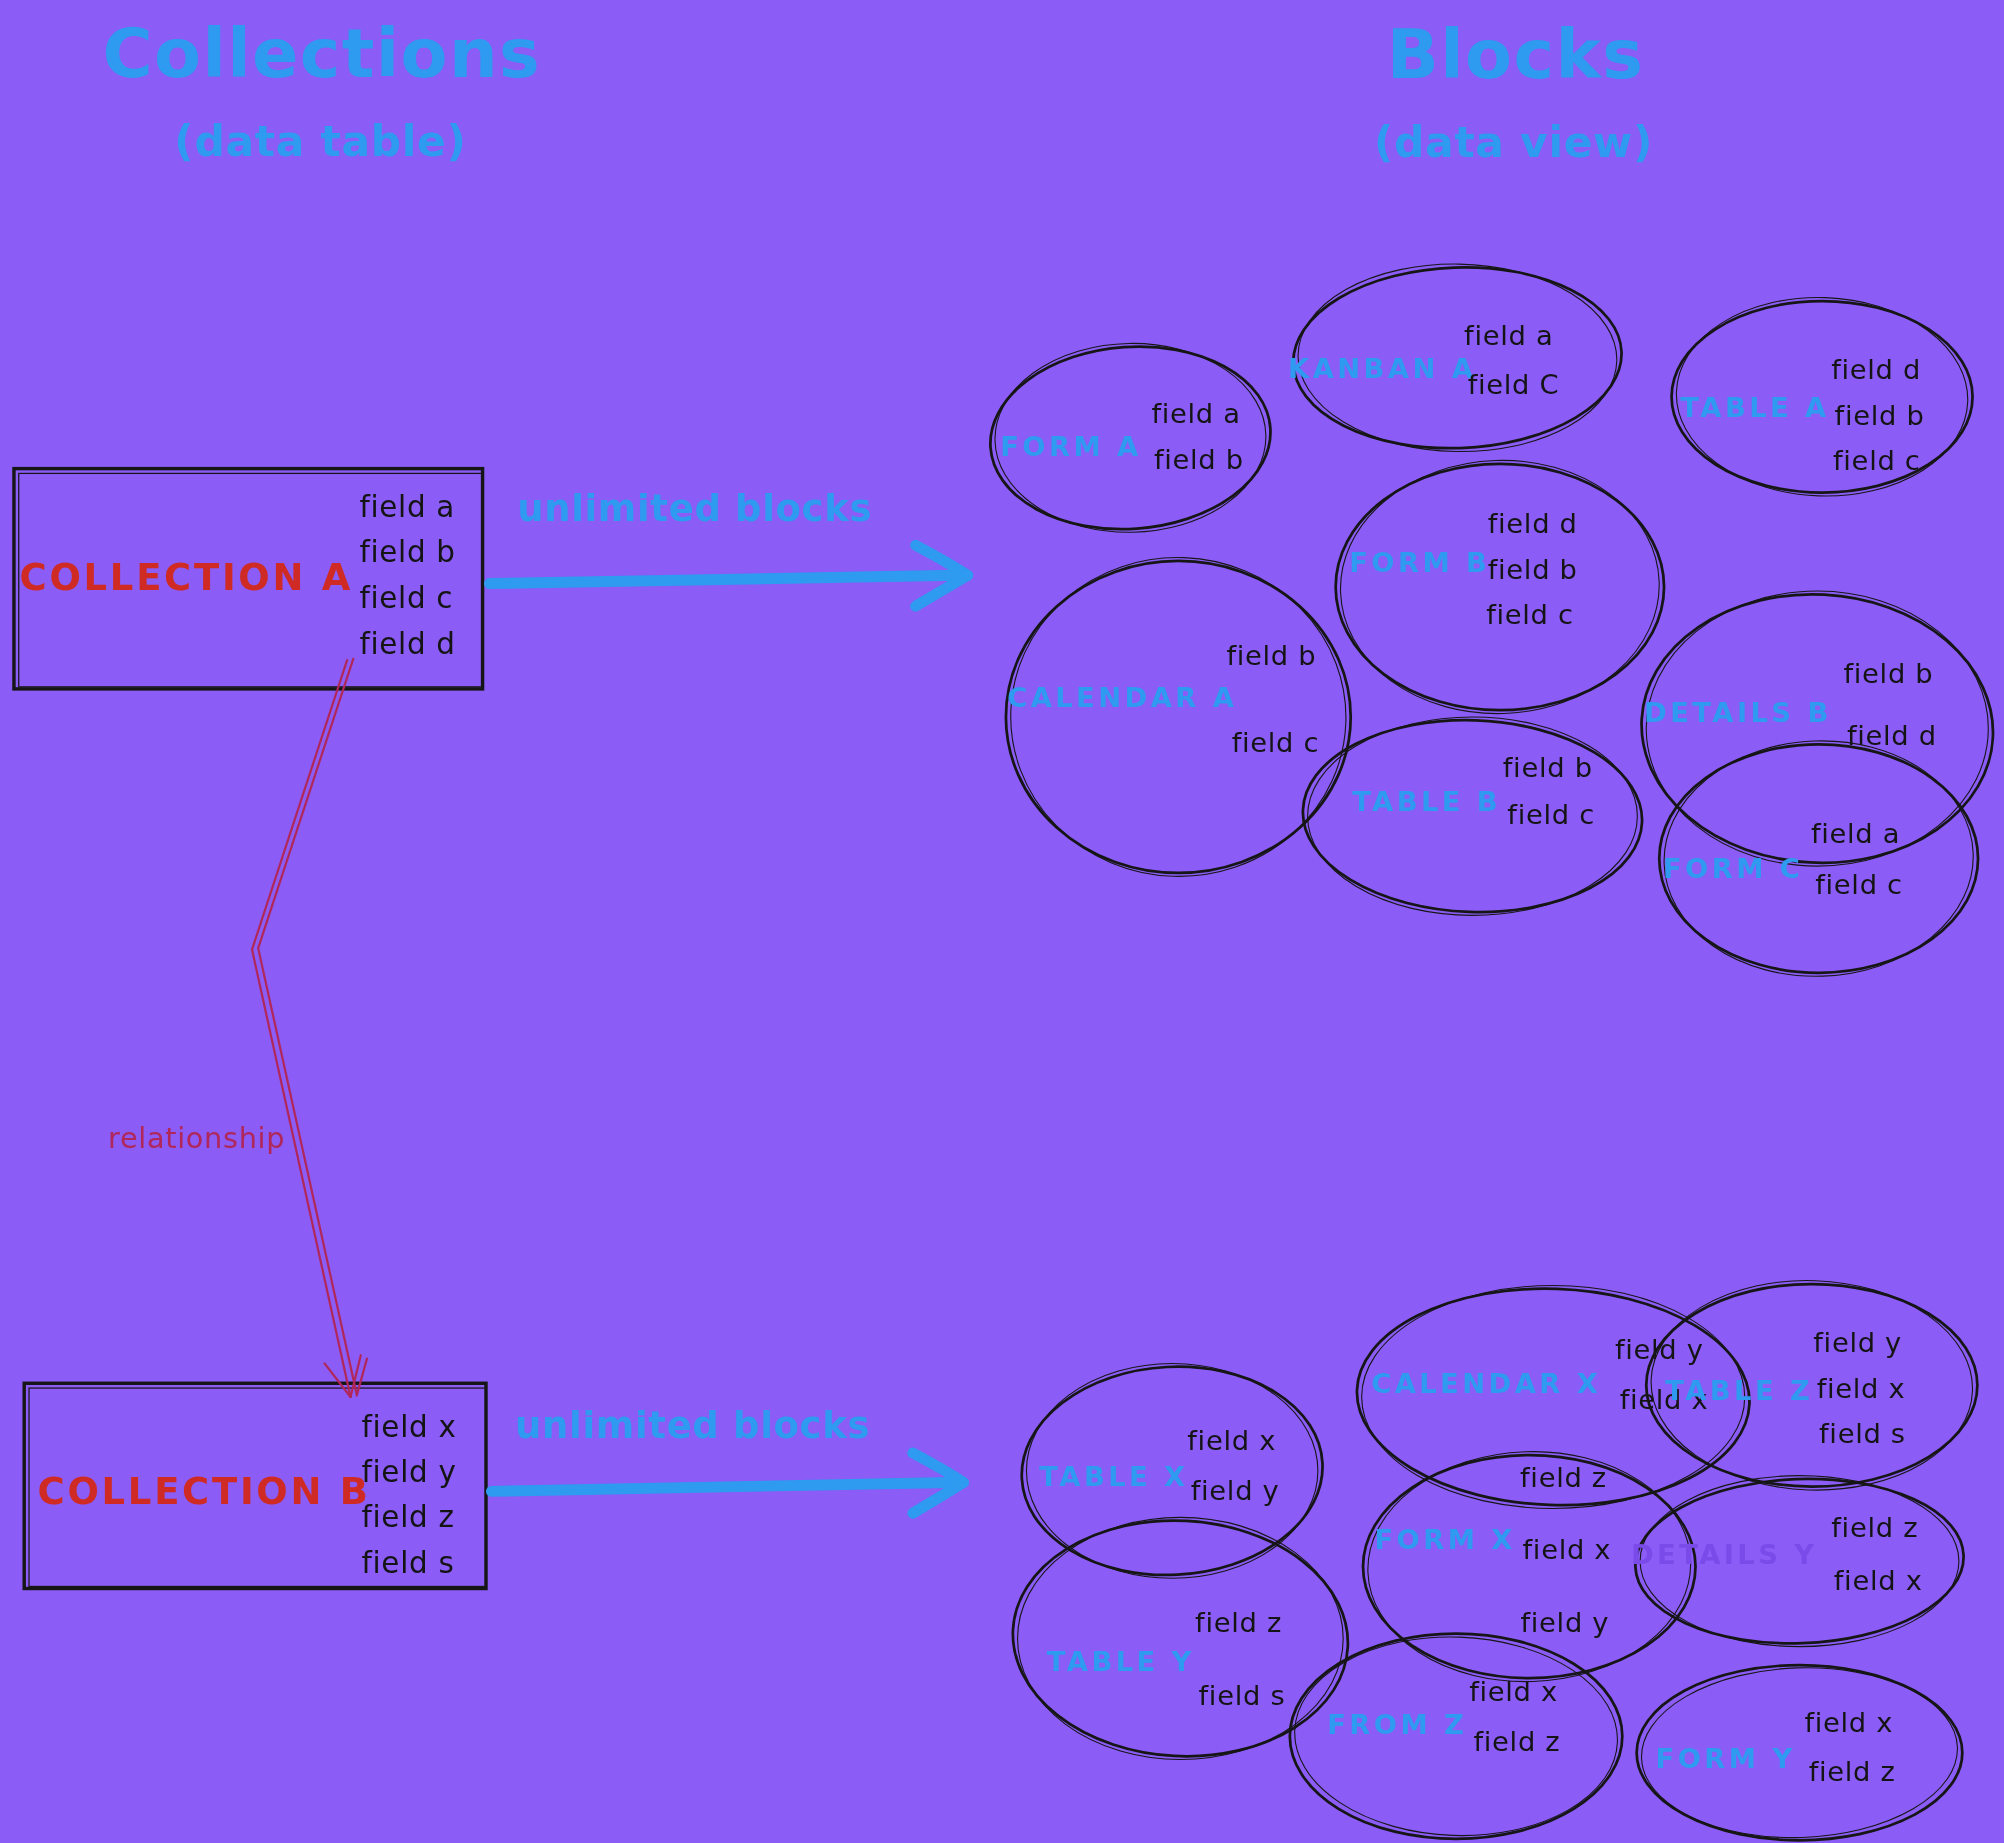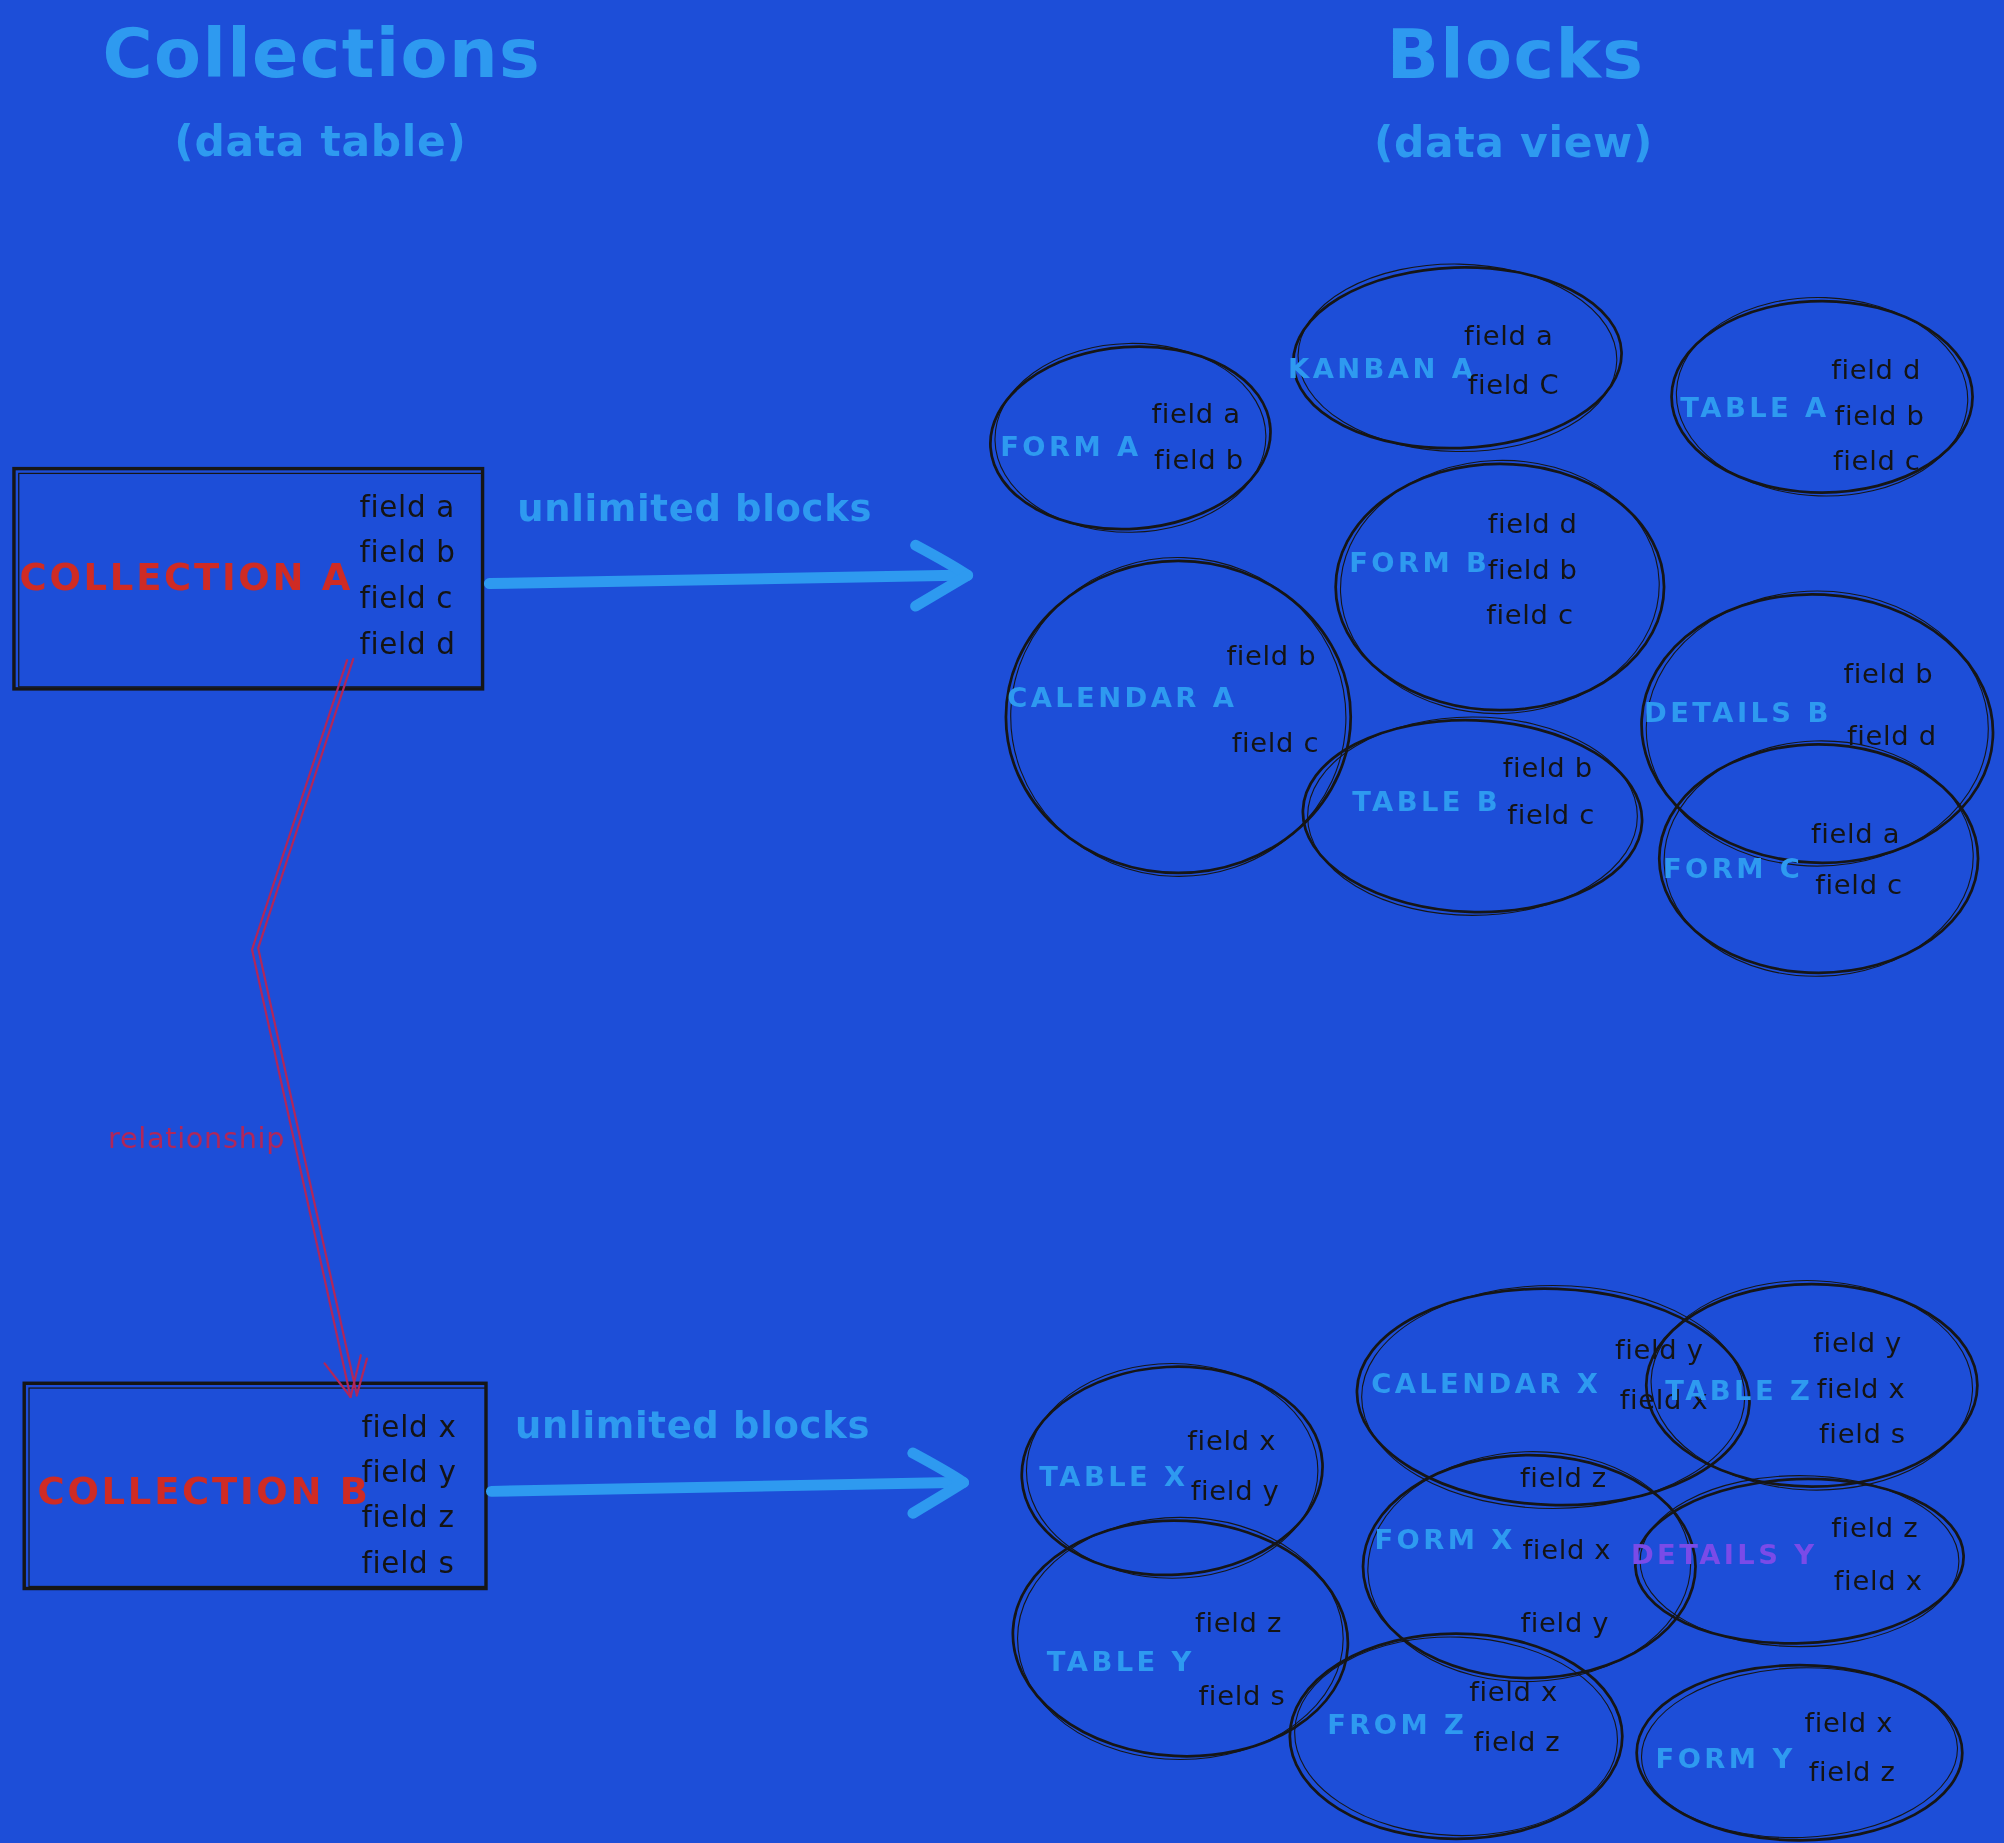--- a/index.html
+++ b/index.html
@@ -1,16 +1,16 @@
 <!DOCTYPE html>
 <html style="font-size:11px"><head>
 <meta charset="utf-8">
 <style>
   html,body{margin:0;padding:0;background:#ffffff;}
-  #stage{position:relative;width:2005px;height:1843px;background:#1d4ed8;overflow:hidden;}
+  #stage{position:relative;width:2005px;height:1843px;background:#8b5cf6;overflow:hidden;}
   svg{position:absolute;left:0;top:0;}
   text{font-family:"DejaVu Sans",sans-serif;fill:#141414;}
   .title{font-size:100px;font-weight:bold;fill:#2e9af0;letter-spacing:2px;}
   .subtitle{font-size:62px;font-weight:bold;fill:#2e9af0;letter-spacing:1px;}
   .coll-name{font-size:54px;font-weight:bold;fill:#cf2b24;letter-spacing:4px;}
   .coll-field{font-size:43px;letter-spacing:1px;}
   .arrow-label{font-size:54px;font-weight:bold;fill:#2e9af0;letter-spacing:1px;}
   .rel-label{font-size:42px;fill:#b0275a;letter-spacing:1px;}
   .blk-label{font-size:40px;font-weight:bold;fill:#2e9af0;letter-spacing:5px;}
   .blk-label.purple{fill:#7a4be8;}

